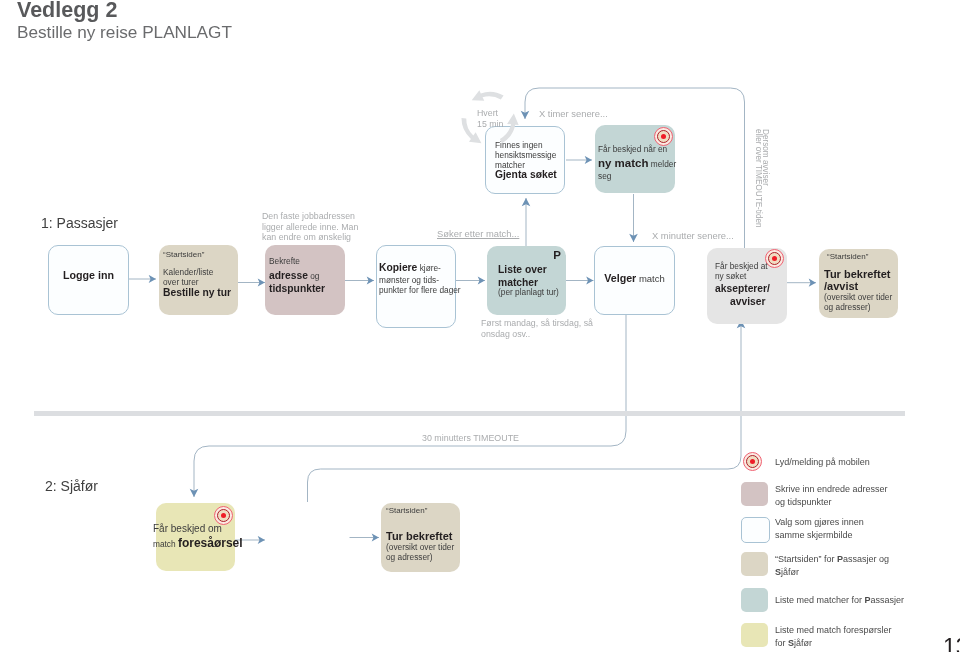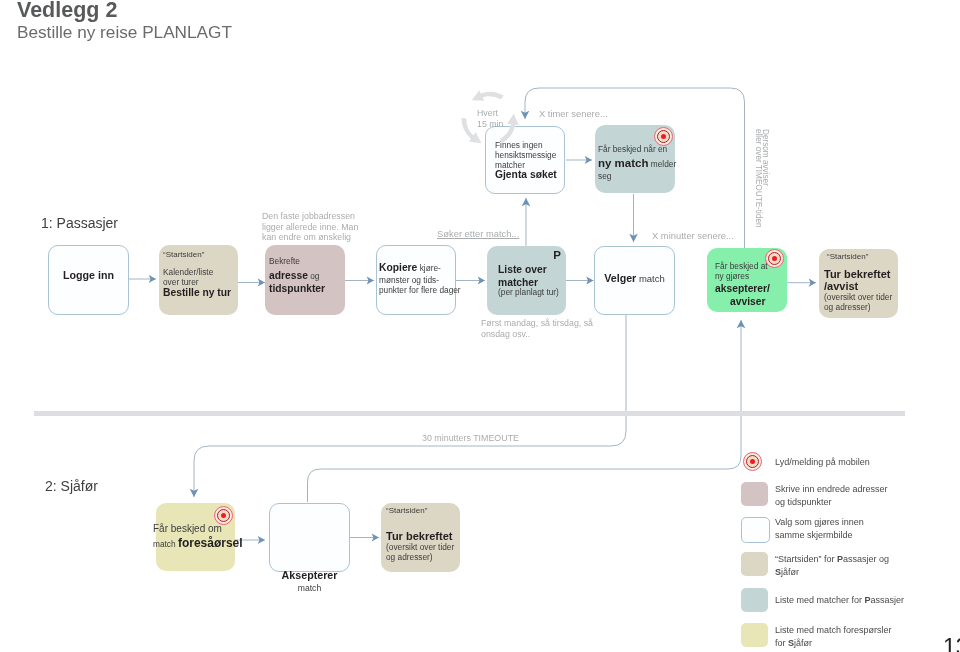--- a/index.html
+++ b/index.html
@@ -118,21 +118,21 @@
   </div>
 
   <div class="node" style="left:265px;top:245px;width:80px;height:70px;background:#d3c3c3;">
     <div class="inner" style="top:11px;left:4px;">
       <div class="t-small">Bekrefte</div>
       <div style="margin-top:-1px;"><span class="t-bold">adresse</span><span class="t-reg"> og</span></div>
       <div class="t-bold">tidspunkter</div>
     </div>
   </div>
 
-  <div class="node white-box" style="left:376px;top:245px;width:80px;height:70px;">
+  <div class="node white-box" style="left:376px;top:245px;width:80px;height:83px;">
     <div class="inner" style="top:11px;left:2px;right:-2px;">
       <div><span class="t-bold">Kopiere</span><span class="t-reg"> kjøre-</span></div>
       <div class="t-small">mønster og tids-</div>
       <div class="t-small">punkter for flere dager</div>
     </div>
   </div>
 
   <div class="node" style="left:487px;top:246px;width:79px;height:69px;background:#c3d6d5;">
     <div class="abs" style="right:5px;top:3px;font-size:11.5px;font-weight:bold;color:#231f20;">P</div>
     <div class="inner" style="top:18px;left:11px;">
@@ -141,25 +141,25 @@
       <div class="t-small" style="margin-top:-2px;">(per planlagt tur)</div>
     </div>
   </div>
 
   <div class="node white-box" style="left:594px;top:246px;width:81px;height:69px;">
     <div class="inner" style="top:21px;left:0;right:0;text-align:center;">
       <span class="t-bold2">Velger</span><span class="t-reg" style="font-size:9.5px;"> match</span>
     </div>
   </div>
 
-  <div class="node" style="left:707px;top:248px;width:80px;height:64px;background:#86efac;">
+  <div class="node" style="left:707px;top:248px;width:80px;height:76px;background:#e5e5e5;">
     <div class="abs target-icon" style="left:58px;top:1px;"></div>
     <div class="inner" style="top:13px;left:8px;">
       <div class="t-small">Får beskjed at</div>
-      <div class="t-small">ny gjøres</div>
+      <div class="t-small">ny søket</div>
       <div class="t-bold" style="margin-top:2px;line-height:12.5px;">aksepterer/</div>
       <div class="t-bold" style="line-height:12.5px;padding-left:15px;">avviser</div>
     </div>
   </div>
 
   <div class="node" style="left:819px;top:249px;width:79px;height:69px;background:#dcd6c5;">
     <div class="inner" style="top:3px;left:5px;">
       <div class="t-mini" style="margin-left:3px;">“Startsiden”</div>
       <div class="t-bold" style="margin-top:5px;line-height:12.5px;font-size:11px;">Tur bekreftet</div>
       <div class="t-bold" style="line-height:12.5px;font-size:11px;">/avvist</div>
@@ -187,26 +187,20 @@
   </div>
 
   <div class="node" style="left:156px;top:503px;width:79px;height:68px;background:#e8e6b6;">
     <div class="abs target-icon" style="left:58px;top:3px;"></div>
     <div class="inner" style="top:21px;left:-3px;right:-20px;">
       <div class="t-small" style="font-size:10px;">Får beskjed om</div>
       <div style="margin-top:1px;white-space:nowrap;line-height:13px;"><span class="t-reg">match </span><span class="t-bold" style="font-size:12px;">foresåørsel</span></div>
     </div>
   </div>
 
-  <div class="node white-box" style="left:269px;top:503px;width:81px;height:69px;">
-    <div class="inner" style="top:21px;left:0;right:0;text-align:center;">
-      <div class="t-bold2">Aksepterer</div>
-      <div class="t-small" style="font-size:8.6px;margin-top:1px;">match</div>
-    </div>
-  </div>
 
   <div class="node" style="left:381px;top:503px;width:79px;height:69px;background:#dcd6c5;">
     <div class="inner" style="top:3px;left:5px;">
       <div class="t-mini">“Startsiden”</div>
       <div class="t-bold" style="margin-top:14px;font-size:11px;">Tur bekreftet</div>
       <div class="t-small">(oversikt over tider</div>
       <div class="t-small">og adresser)</div>
     </div>
   </div>
 

